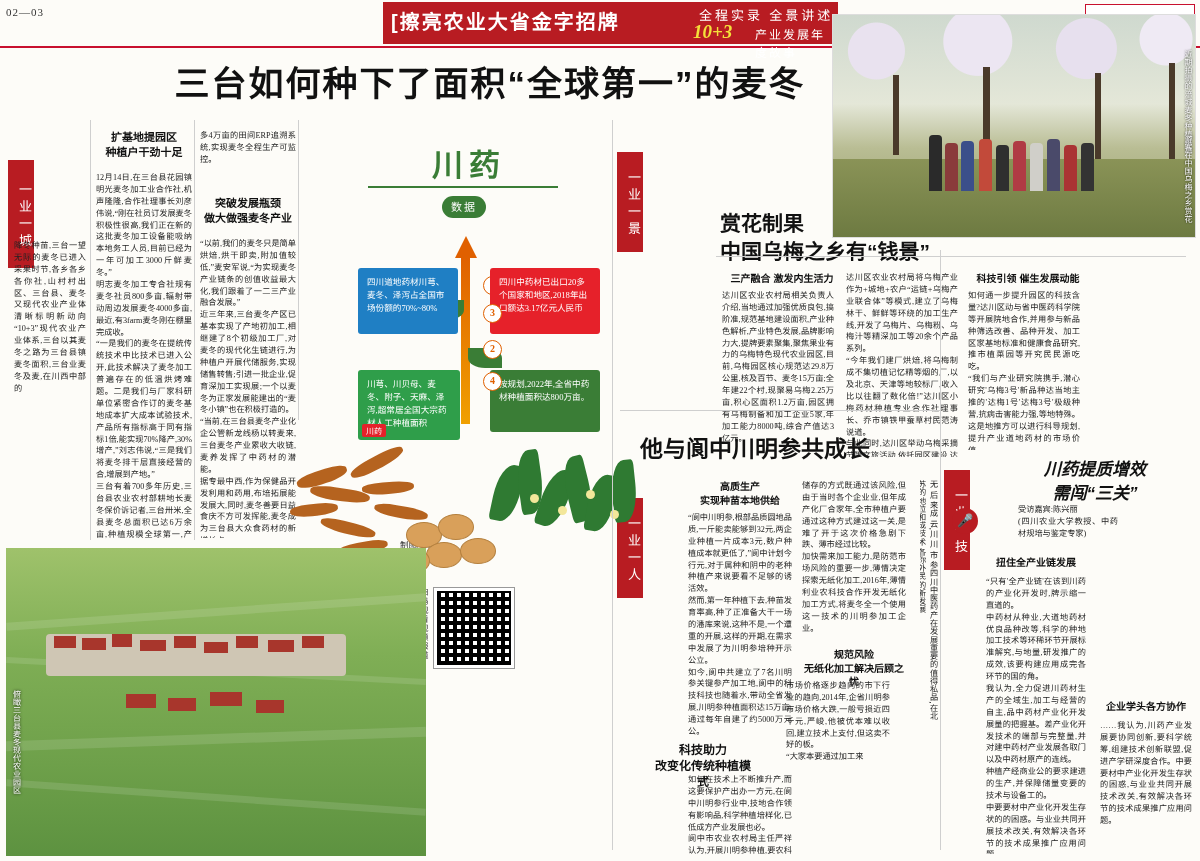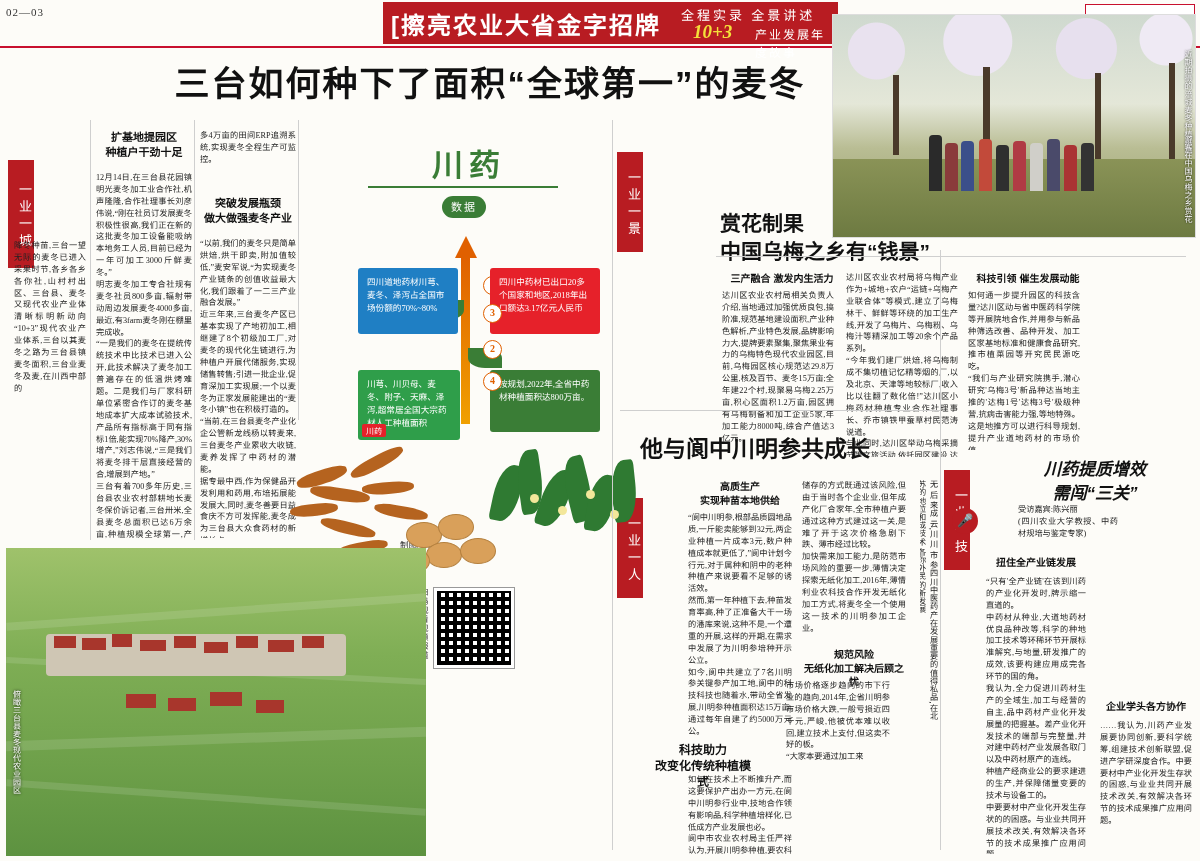--- a/index.html
+++ b/index.html
@@ -9,23 +9,23 @@
     font-family:"Liberation Serif","DejaVu Serif",serif;
     color:#1a1a1a;
     position:relative;
   }
   .page{position:absolute;inset:0;}
 
   
   .topbar{position:absolute;left:0;top:0;width:1200px;height:46px;border-bottom:2px solid #c8102e;}
   .pagenum{position:absolute;left:6px;top:6px;font-size:11px;color:#333;letter-spacing:1px;}
   .masthead-box{position:absolute;left:383px;top:2px;width:455px;height:42px;background:#b81c22;color:#fff;}
-  .mh-title{position:absolute;left:8px;top:4px;font-size:24px;font-weight:bold;letter-spacing:2px;
+  .mh-title{position:absolute;left:8px;top:4px;font-size:20px;font-weight:bold;letter-spacing:2px;
     font-family:"Liberation Sans","DejaVu Sans",sans-serif;}
-  .mh-sub{position:absolute;left:298px;top:3px;font-size:13px;letter-spacing:3px;}
+  .mh-sub{position:absolute;left:316px;top:3px;font-size:13px;letter-spacing:3px;}
   .mh-logo{position:absolute;left:310px;top:19px;font-size:19px;font-style:italic;font-weight:bold;color:#f4e03a;}
   .mh-logo2{position:absolute;left:372px;top:23px;font-size:12px;letter-spacing:2px;}
   .dateline{position:absolute;left:870px;top:14px;font-size:11px;color:#222;letter-spacing:1px;}
   .nameplate{position:absolute;left:1085px;top:4px;width:108px;height:34px;border:1px solid #c8102e;color:#c8102e;
     font-size:15px;text-align:center;line-height:34px;letter-spacing:1px;font-weight:bold;background:#fff;}
 
   
   .headline{position:absolute;left:150px;top:55px;width:680px;text-align:center;
     font-size:35px;font-weight:bold;letter-spacing:2px;color:#111;
     font-family:"Liberation Sans","DejaVu Sans",sans-serif;}

